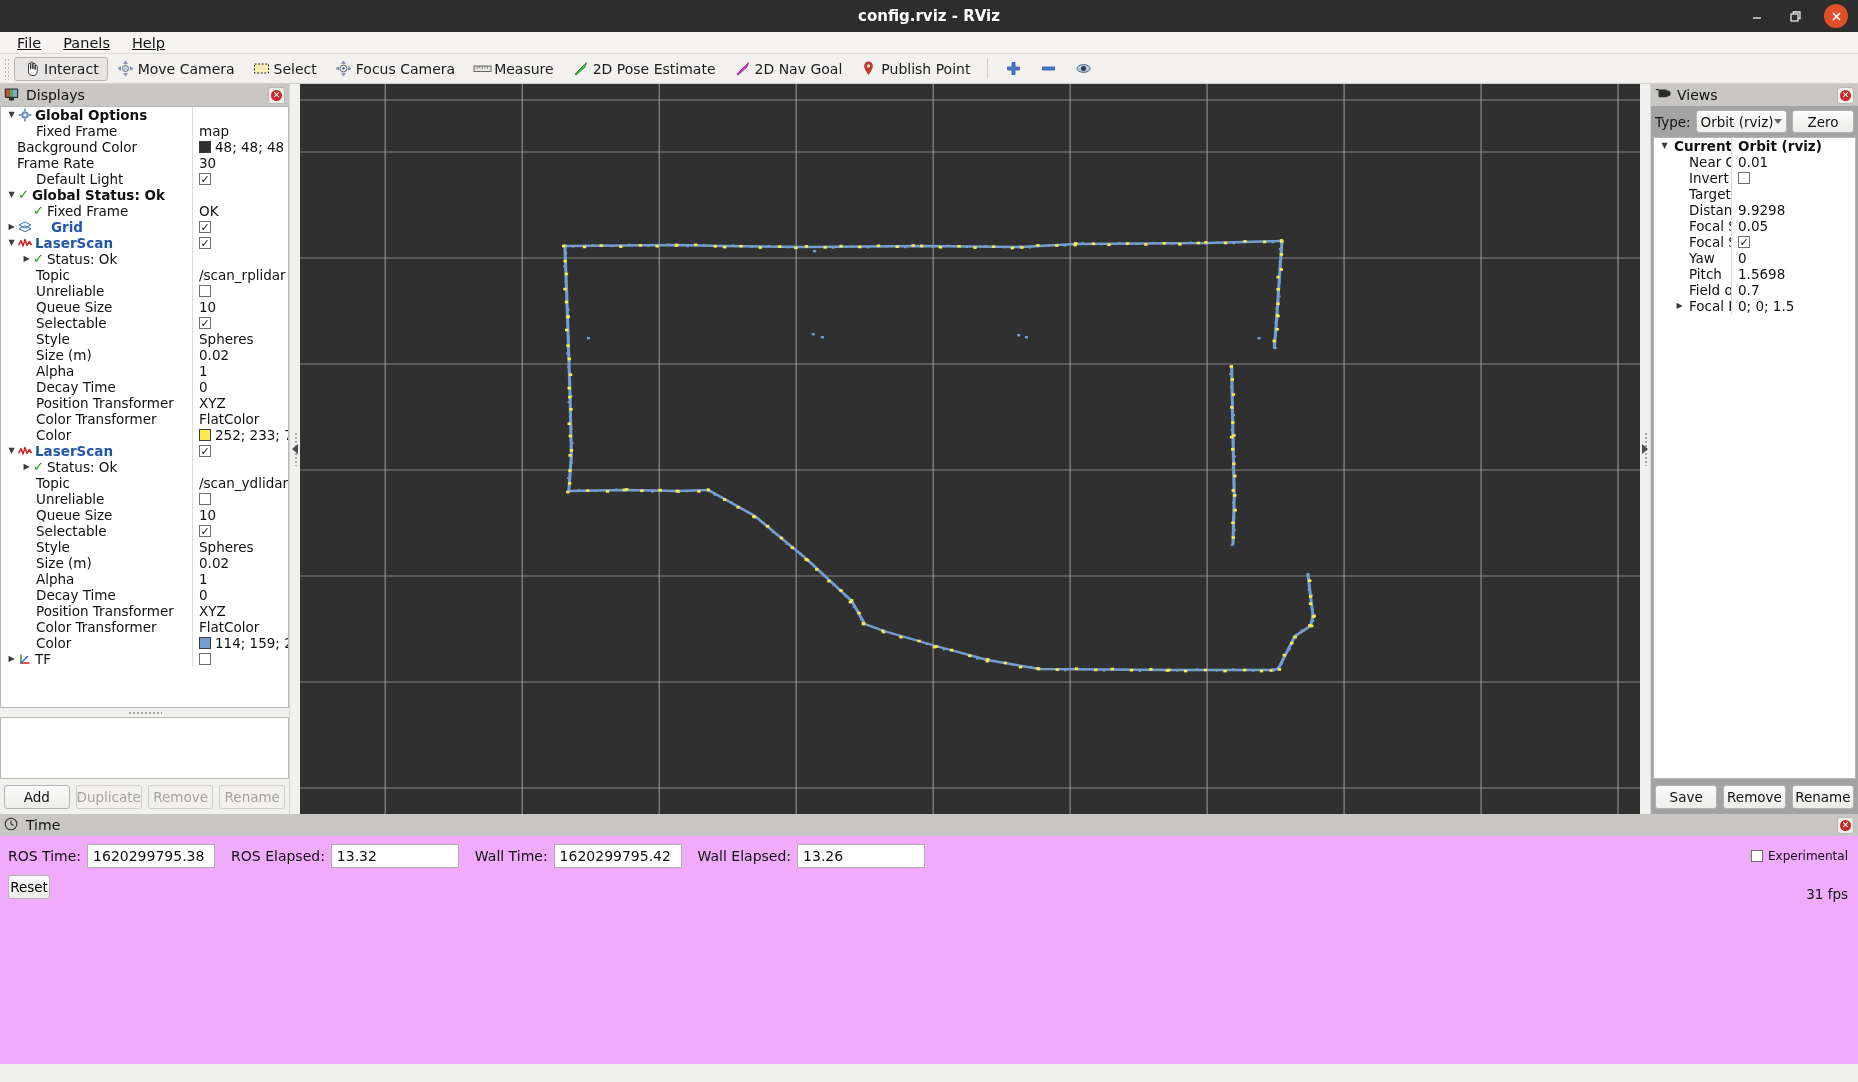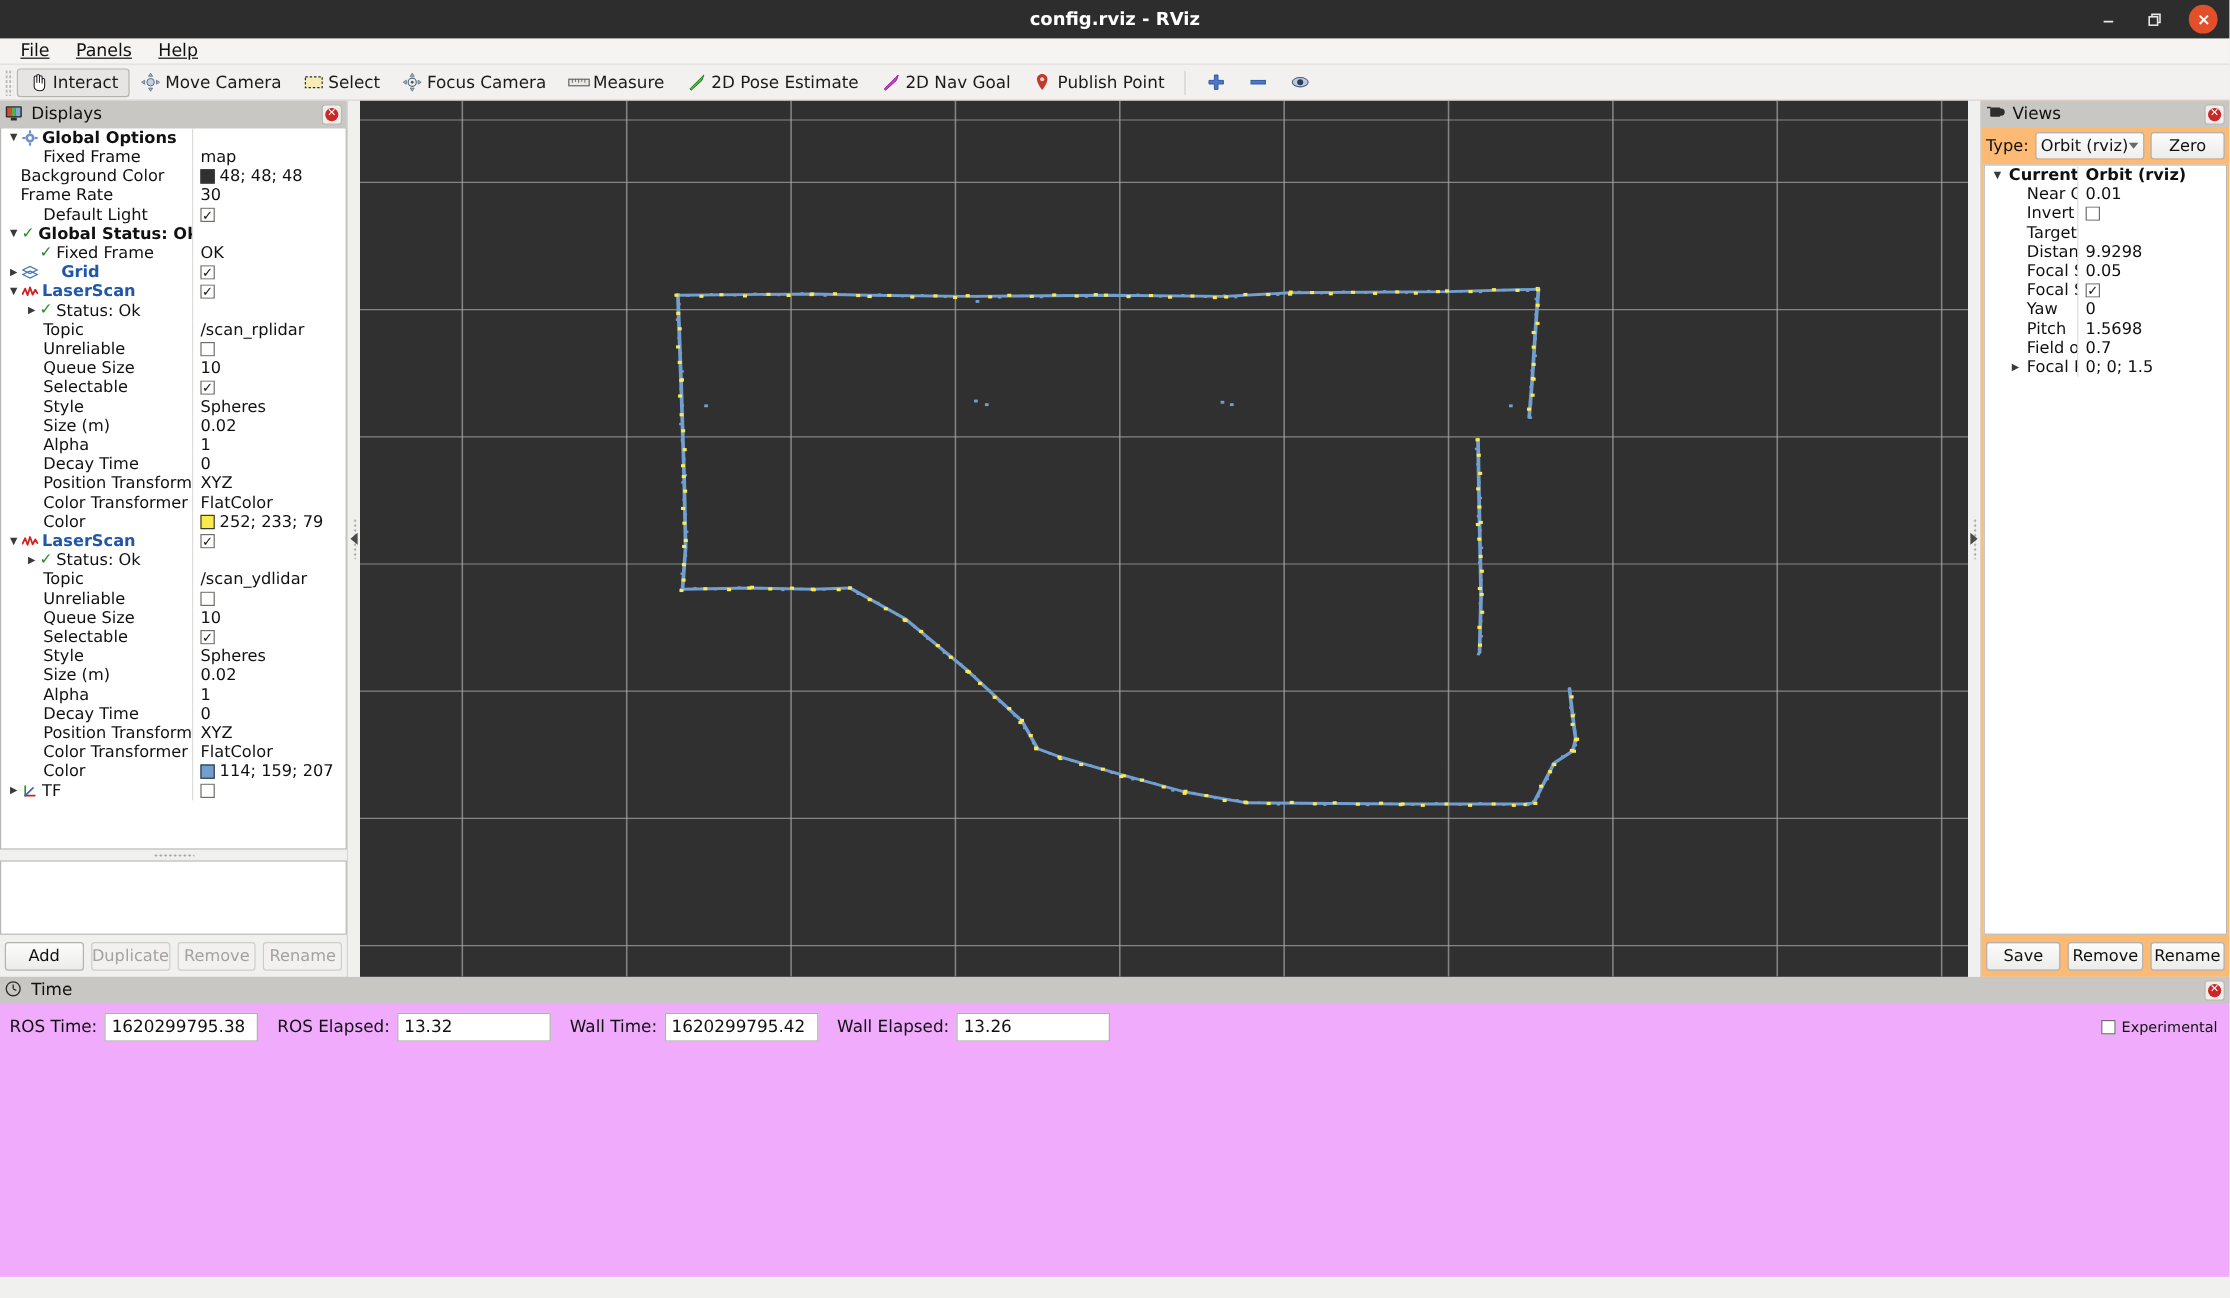--- a/index.html
+++ b/index.html
@@ -100,21 +100,21 @@
   }
   .tree {
     flex: 1; background: #ffffff; border: 1px solid #b9b8b5;
     margin: 0; overflow: hidden; position: relative;
   }
   .trow {
     display: flex; align-items: center; height: 16px;
     font-size: 13.5px; color: #111; line-height: 16px;
   }
   .trow .tname {
-    width: 160px; flex: none; display: flex; align-items: center;
+    width: 192px; flex: none; display: flex; align-items: center;
     white-space: nowrap; overflow: hidden; padding-right: 2px;
     border-right: 1px solid #dddcd9; height: 16px;
   }
   .trow .tval {
     flex: 1; display: flex; align-items: center; padding-left: 6px;
     white-space: nowrap; overflow: hidden; gap: 4px;
   }
   .arrow {
     width: 13px; flex: none; text-align: center; font-size: 8px;
     color: #3a3a3a; line-height: 16px;
@@ -175,21 +175,21 @@
 
   
   .viewport {
     flex: 1; background: #303030; position: relative; overflow: hidden;
   }
   .vp-svg { position: absolute; inset: 0; width: 100%; height: 100%; }
 
   
   .right-panel {
     width: 208px; flex: none; display: flex; flex-direction: column;
-    background: #fdba74; border-left: 1px solid #d6d5d2;
+    background: #a3a3a3; border-left: 1px solid #d6d5d2;
   }
   .type-row {
     display: flex; align-items: center; gap: 5px; padding: 4px 4px;
     font-size: 13.5px; color: #111;
   }
   .combo {
     flex: 1; height: 23px; border: 1px solid #b3b2af; border-radius: 3px;
     background: linear-gradient(#fdfdfd, #f0efed);
     display: flex; align-items: center; padding: 0 4px; font-size: 13.5px;
   }
@@ -1290,13 +1290,20 @@
         <span>13.26</span>
       </div>
     <div class="time-right">
       <div class="exp-row">
         <span class="chk"></span>
         <span>Experimental</span>
       </div>
     </div>
   </div>
 
+  <div style="display:flex; align-items:flex-start;">
+    <div class="reset-btn">
+      <span>Reset</span>
+    </div>
+    <div style="flex:1"></div>
+    <div class="fps" style="margin:18px 10px 0 0;">31 fps</div>
+  </div>
 </div>
 
 </body></html>

